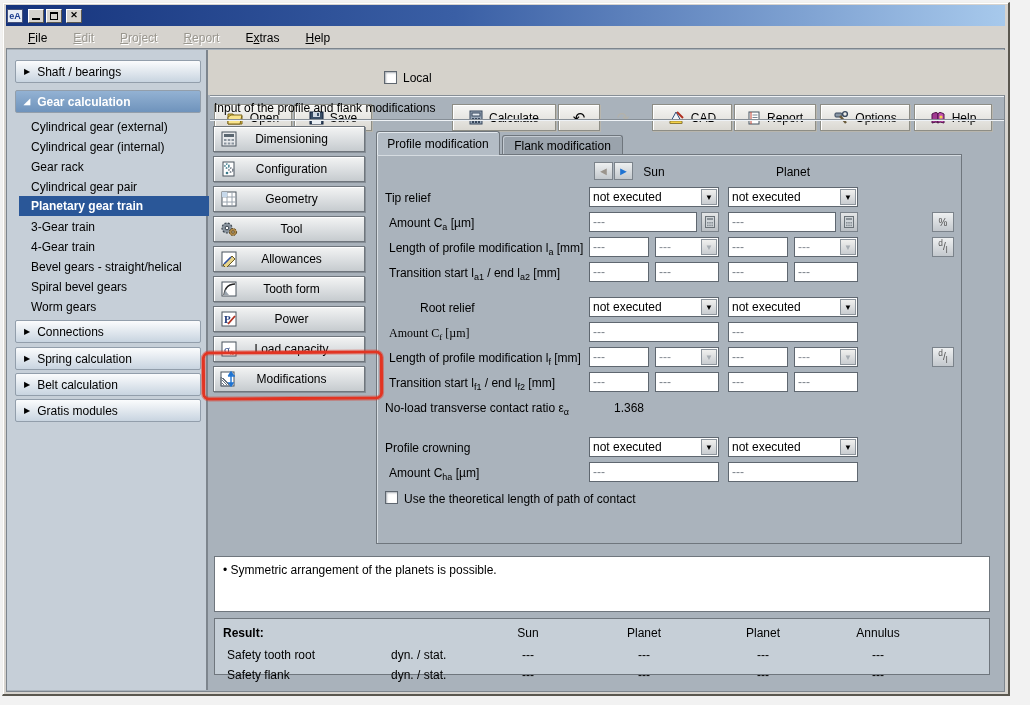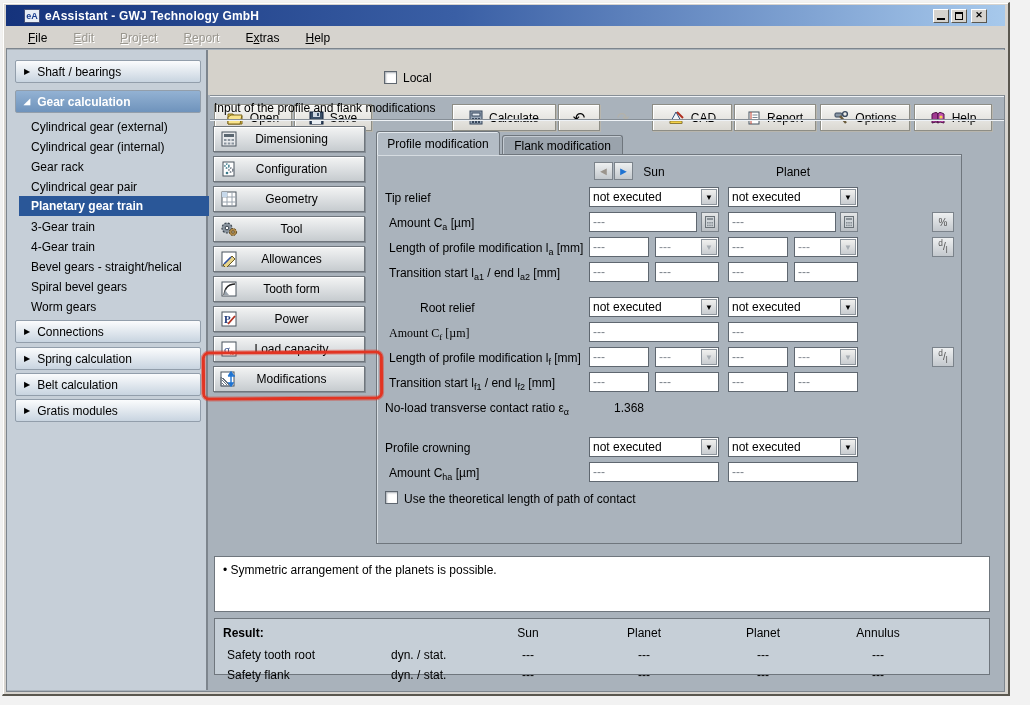--- a/index.html
+++ b/index.html
@@ -8,21 +8,21 @@
           font-family:"Liberation Sans",sans-serif;overflow:hidden;color:#000;}
   .abs{position:absolute;}
 
   
   .frame{left:2px;top:2px;width:1008px;height:694px;background:#d6d3ce;
          border-top:1px solid #f0efec;border-left:1px solid #f0efec;
          border-right:2px solid #5a574f;border-bottom:2px solid #5a574f;
          box-shadow:inset 1px 1px 0 #ffffff;}
   .titlebar{left:6px;top:5px;width:999px;height:21px;
             background:linear-gradient(90deg,#15337c 0%,#3a5fa5 45%,#a7c9ec 100%);
-            display:flex;align-items:center;padding:0 18px;}
+            display:flex;align-items:center;padding:0 1px;}
   .title-icon{width:16px;height:14px;background:#e8eef6;border:1px solid #44507a;
               color:#1a3d8f;font-size:9px;font-weight:bold;display:flex;align-items:center;
               justify-content:center;margin-right:5px;}
   .title-text{color:#fff;font-size:12px;font-weight:bold;letter-spacing:.2px;flex:1;}
   .winbtns{display:flex;gap:2px;}
   .winbtn{width:16px;height:14px;background:#d6d3ce;border-top:1px solid #fff;border-left:1px solid #fff;
           border-right:1px solid #5a574f;border-bottom:1px solid #5a574f;
           display:flex;align-items:flex-end;justify-content:center;font-size:9px;line-height:9px;
           font-weight:bold;color:#000;cursor:default;}
   .glyph-min{width:8px;height:2px;background:#000;margin-bottom:2px;}
@@ -128,21 +128,20 @@
 </style>
 </head>
 <body>
 
 <div class="canvas">
 
   <div class="abs frame"></div>
 
   <div class="abs titlebar">
     <div class="title-icon">eA</div>
-    <div class="title-text">eAssistant - GWJ Technology GmbH</div>
     <div class="winbtns">
       <div class="winbtn">
           <span class="glyph-min"></span>
         </div>
       <div class="winbtn">
           <span class="glyph-max"></span>
         </div>
       <div class="winbtn close">
           <span>✕</span>
         </div>

